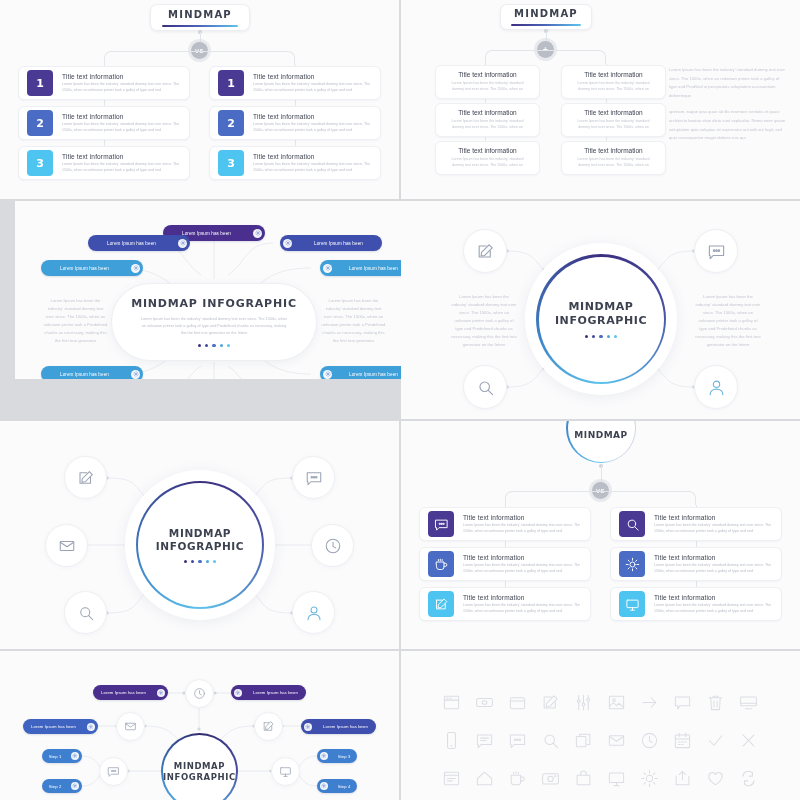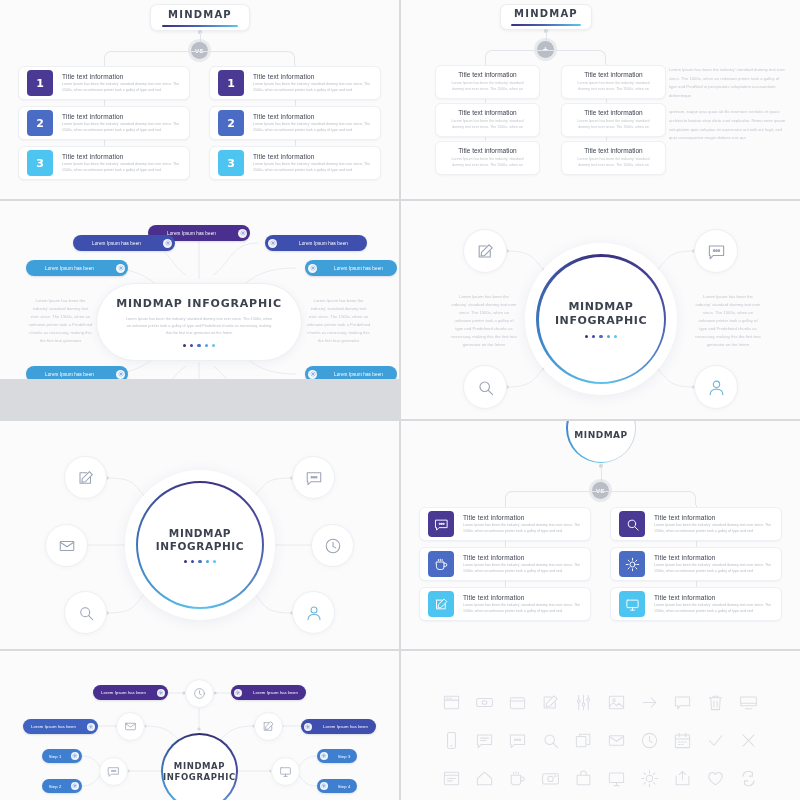--- a/index.html
+++ b/index.html
@@ -11,21 +11,21 @@
   }
   .sheet { position:absolute; background:#fbfbfc; overflow:hidden; }
   .panel-title-heavy{
     font-family:"DejaVu Sans", sans-serif;
     font-weight:bold; letter-spacing:.5px; color:#3d4250;
   }
 
   
   #p1 { left:0; top:0; width:399px; height:199px; }
   #p2 { left:401px; top:0; width:399px; height:199px; }
-  #p3 { left:0; top:201px; width:399px; height:178px; }
+  #p3 { left:15px; top:201px; width:399px; height:178px; }
   #p4 { left:401px; top:201px; width:399px; height:218px; }
   #p5 { left:0; top:421px; width:399px; height:228px; }
   #p6 { left:401px; top:421px; width:399px; height:228px; }
   #p7 { left:0; top:651px; width:399px; height:149px; }
   #p8 { left:401px; top:651px; width:399px; height:149px; }
 
   
   .mm-head{
     position:absolute; background:#fff; border:1px solid #eceef1;
     border-radius:7px; box-shadow:0 1px 3px rgba(60,70,100,.08);

